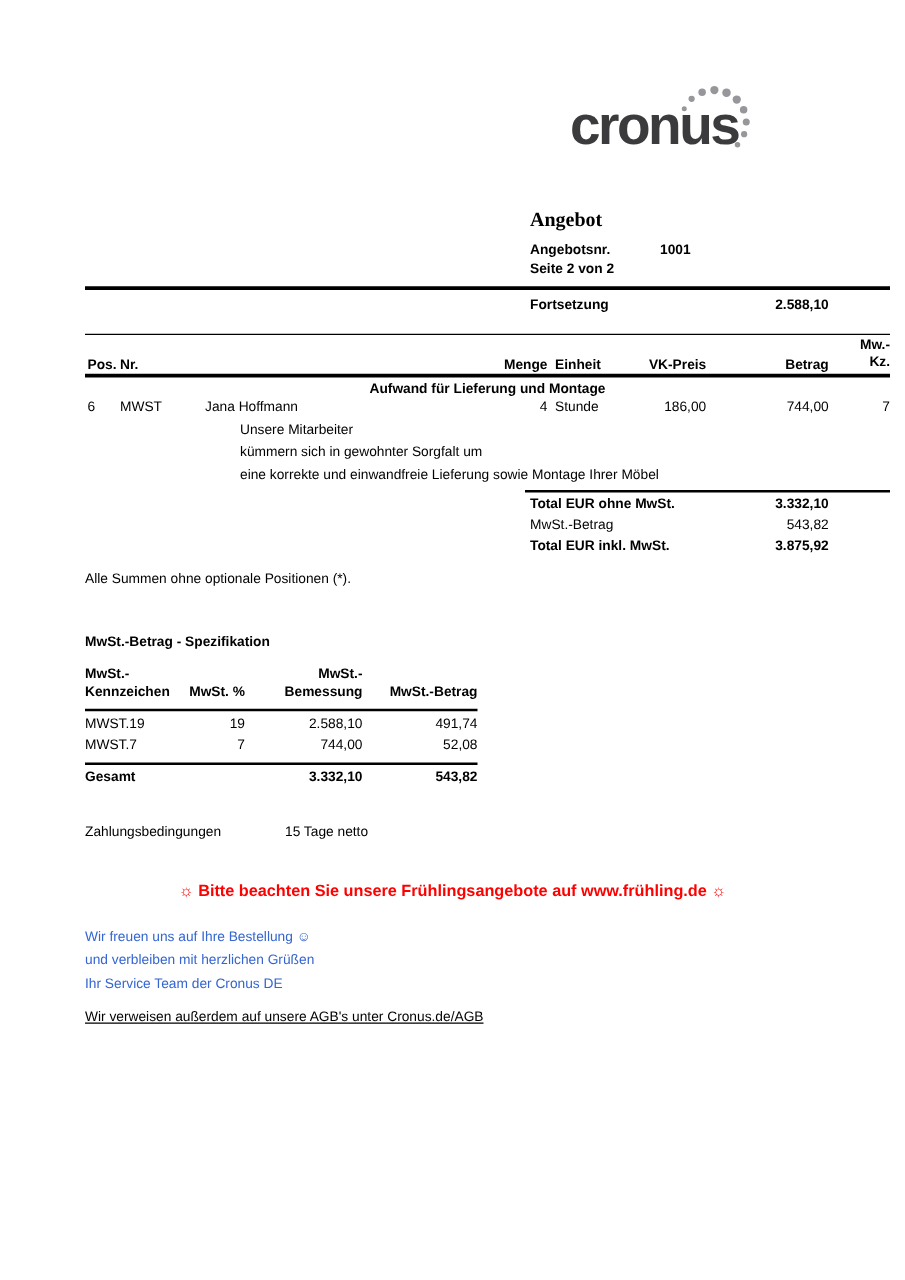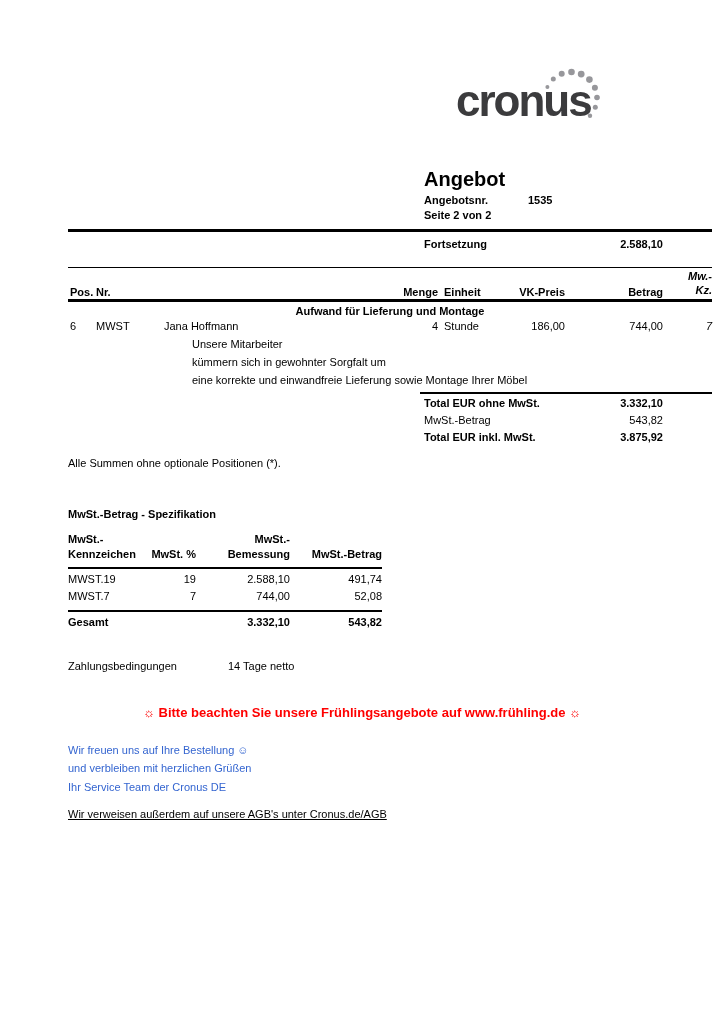--- a/index.html
+++ b/index.html
@@ -8,31 +8,31 @@
     font-family:"Liberation Sans","DejaVu Sans",sans-serif;font-size:11px;color:#000;padding-left:12px;
   }
   .abs{position:absolute;white-space:nowrap;}
   .b{font-weight:bold;}
   .rule{position:absolute;background:#000;}
   
   .logo-text{position:absolute;left:456px;top:76px;font-size:44px;font-weight:700;
     letter-spacing:-2px;color:#3b3b3d;}
   .logo-dots{position:absolute;left:541px;top:64px;}
   
-  .doc-title{left:424px;top:168px;font-size:20px;font-weight:bold;}
+  .doc-title{left:424px;top:168px;font-size:16px;font-weight:bold;font-family:Liberation Serif, serif;}
   
   .t-pos{left:70px;width:24px;}
   .t-nr{left:96px;width:62px;}
   .t-besch{left:164px;width:250px;}
   .t-desc{left:192px;width:360px;}
   .t-menge{left:386px;width:52px;text-align:right;}
   .t-einh{left:444px;width:48px;}
   .t-vk{left:498px;width:67px;text-align:right;}
   .t-betrag{left:586px;width:77px;text-align:right;}
-  .t-mwkz{left:669px;width:43px;text-align:right;font-style:italic;}
+  .t-mwkz{left:669px;width:43px;text-align:right;}
   
   .s-kz{left:68px;width:90px;}
   .s-pct{left:132px;width:64px;text-align:right;}
   .s-bem{left:198px;width:92px;text-align:right;}
   .s-btr{left:298px;width:84px;text-align:right;}
   
   .tot-label{left:424px;width:180px;}
   .tot-val{left:563px;width:100px;text-align:right;}
   
   .promo{left:10px;top:705px;width:704px;text-align:center;font-weight:bold;font-size:13px;}
@@ -61,21 +61,21 @@
         <circle cx="53.9" cy="23.8" r="3.0"></circle>
         <circle cx="56.0" cy="33.5" r="2.8"></circle>
         <circle cx="54.3" cy="43.3" r="2.5"></circle>
         <circle cx="49.0" cy="51.7" r="2.2"></circle>
       </g>
     </svg>
   </div>
 
   <div class="abs doc-title">Angebot</div>
   <div class="abs b" style="left:424px;top:194px;">Angebotsnr.</div>
-  <div class="abs b" style="left:528px;top:194px;">1535</div>
+  <div class="abs b" style="left:528px;top:194px;">1001</div>
   <div class="abs b" style="left:424px;top:209px;">Seite 2 von 2</div>
 
   <div class="rule" style="left:68px;top:229px;width:644px;height:2.5px;"></div>
 
   <div class="abs b" style="left:424px;top:238px;">Fortsetzung</div>
   <div class="abs b tot-val" style="top:238px;">2.588,10</div>
 
   <div class="rule" style="left:68px;top:267px;width:644px;height:1.2px;"></div>
   <div class="abs b t-pos" style="top:286px;">Pos.</div>
   <div class="abs b t-nr" style="top:286px;">Nr.</div>
@@ -134,21 +134,21 @@
     <div class="abs s-bem" style="top:590px;">744,00</div>
     <div class="abs s-btr" style="top:590px;">52,08</div>
   </div>
 
   <div class="rule" style="left:68px;top:610px;width:314px;height:2px;"></div>
   <div class="abs b s-kz" style="top:616px;">Gesamt</div>
   <div class="abs b s-bem" style="top:616px;">3.332,10</div>
   <div class="abs b s-btr" style="top:616px;">543,82</div>
 
   <div class="abs" style="left:68px;top:660px;">Zahlungsbedingungen</div>
-  <div class="abs" style="left:228px;top:660px;">14 Tage netto</div>
+  <div class="abs" style="left:228px;top:660px;">15 Tage netto</div>
 
   <div class="abs promo" style="color:#fe0000;">☼ Bitte beachten Sie unsere Frühlingsangebote auf www.frühling.de ☼</div>
 
   <div class="abs closing-line" style="top:744px;color:#3465d0;">Wir freuen uns auf Ihre Bestellung ☺</div>
   <div class="abs closing-line" style="top:762px;color:#3465d0;">und verbleiben mit herzlichen Grüßen</div>
   <div class="abs closing-line" style="top:781px;color:#3465d0;">Ihr Service Team der Cronus DE</div>
 
   <div class="abs agb">Wir verweisen außerdem auf unsere AGB's unter Cronus.de/AGB</div>
 
   <div class="rule" style="left:68px;top:949px;width:644px;height:2.5px;"></div>

